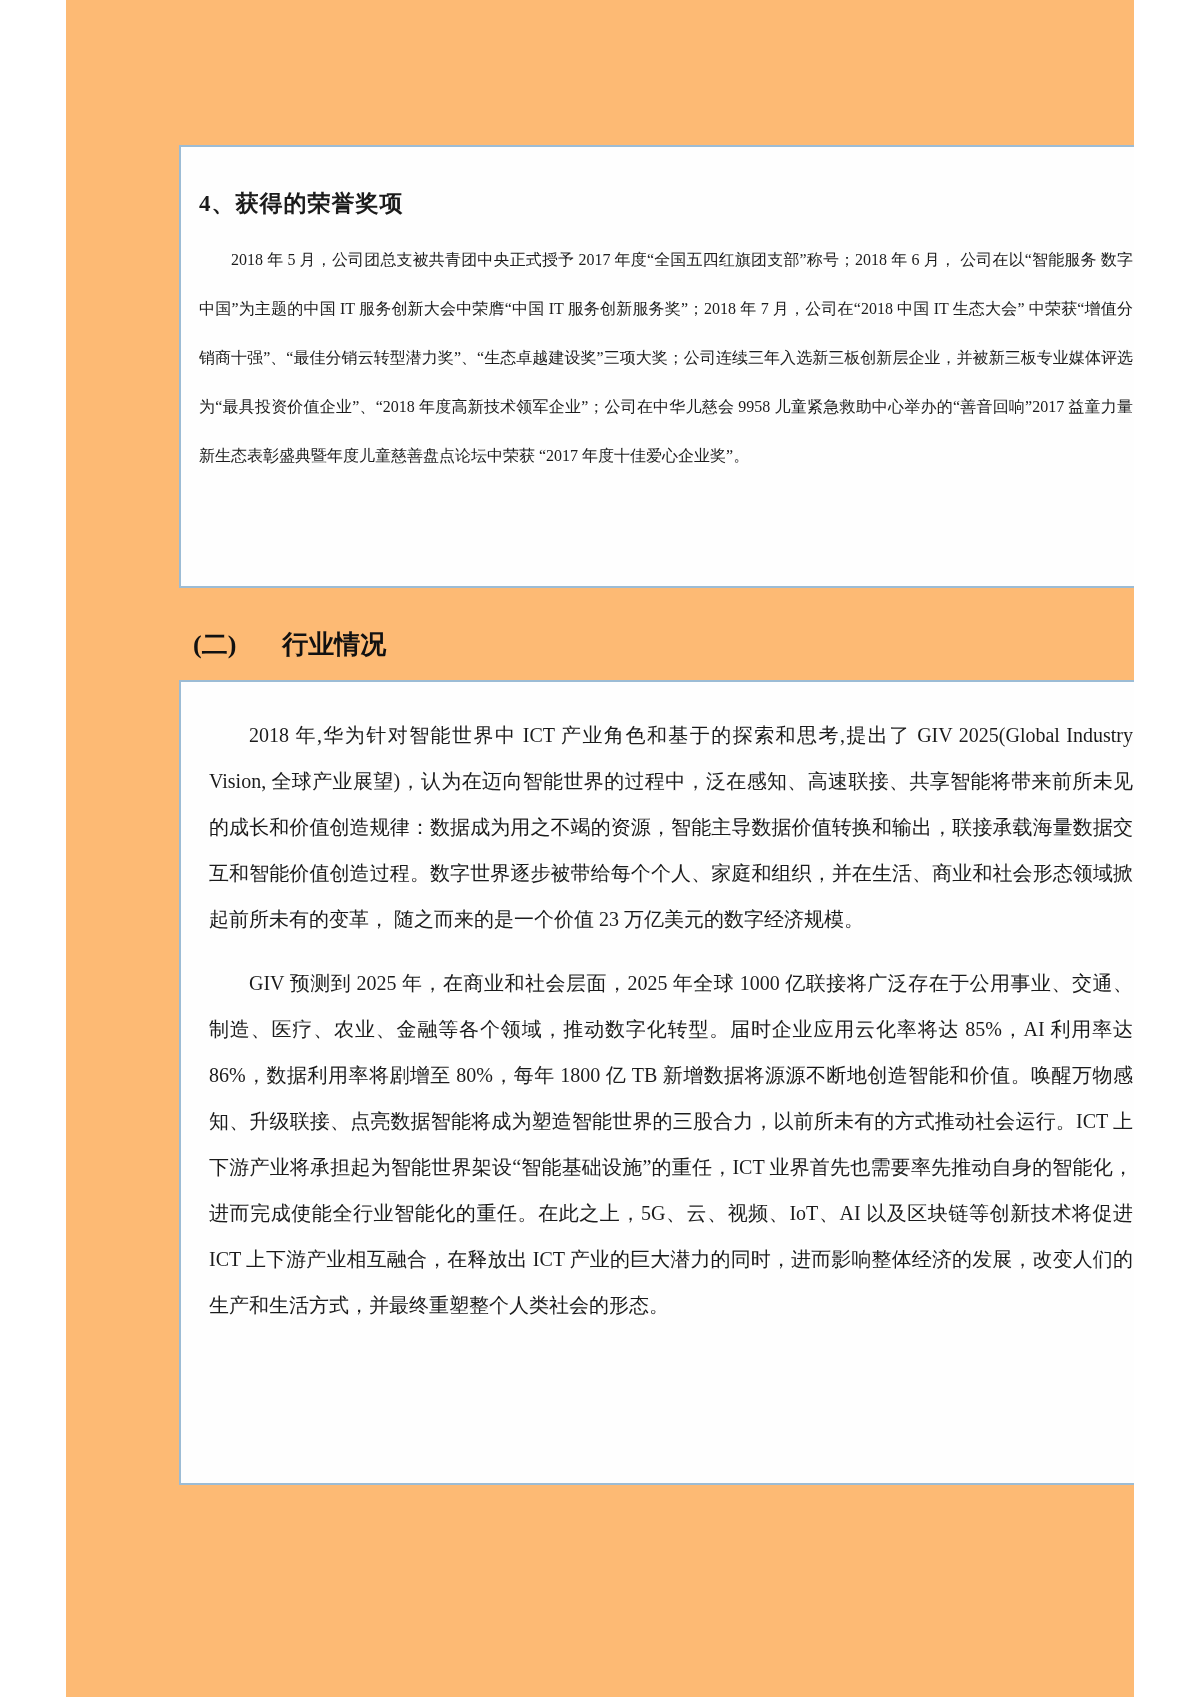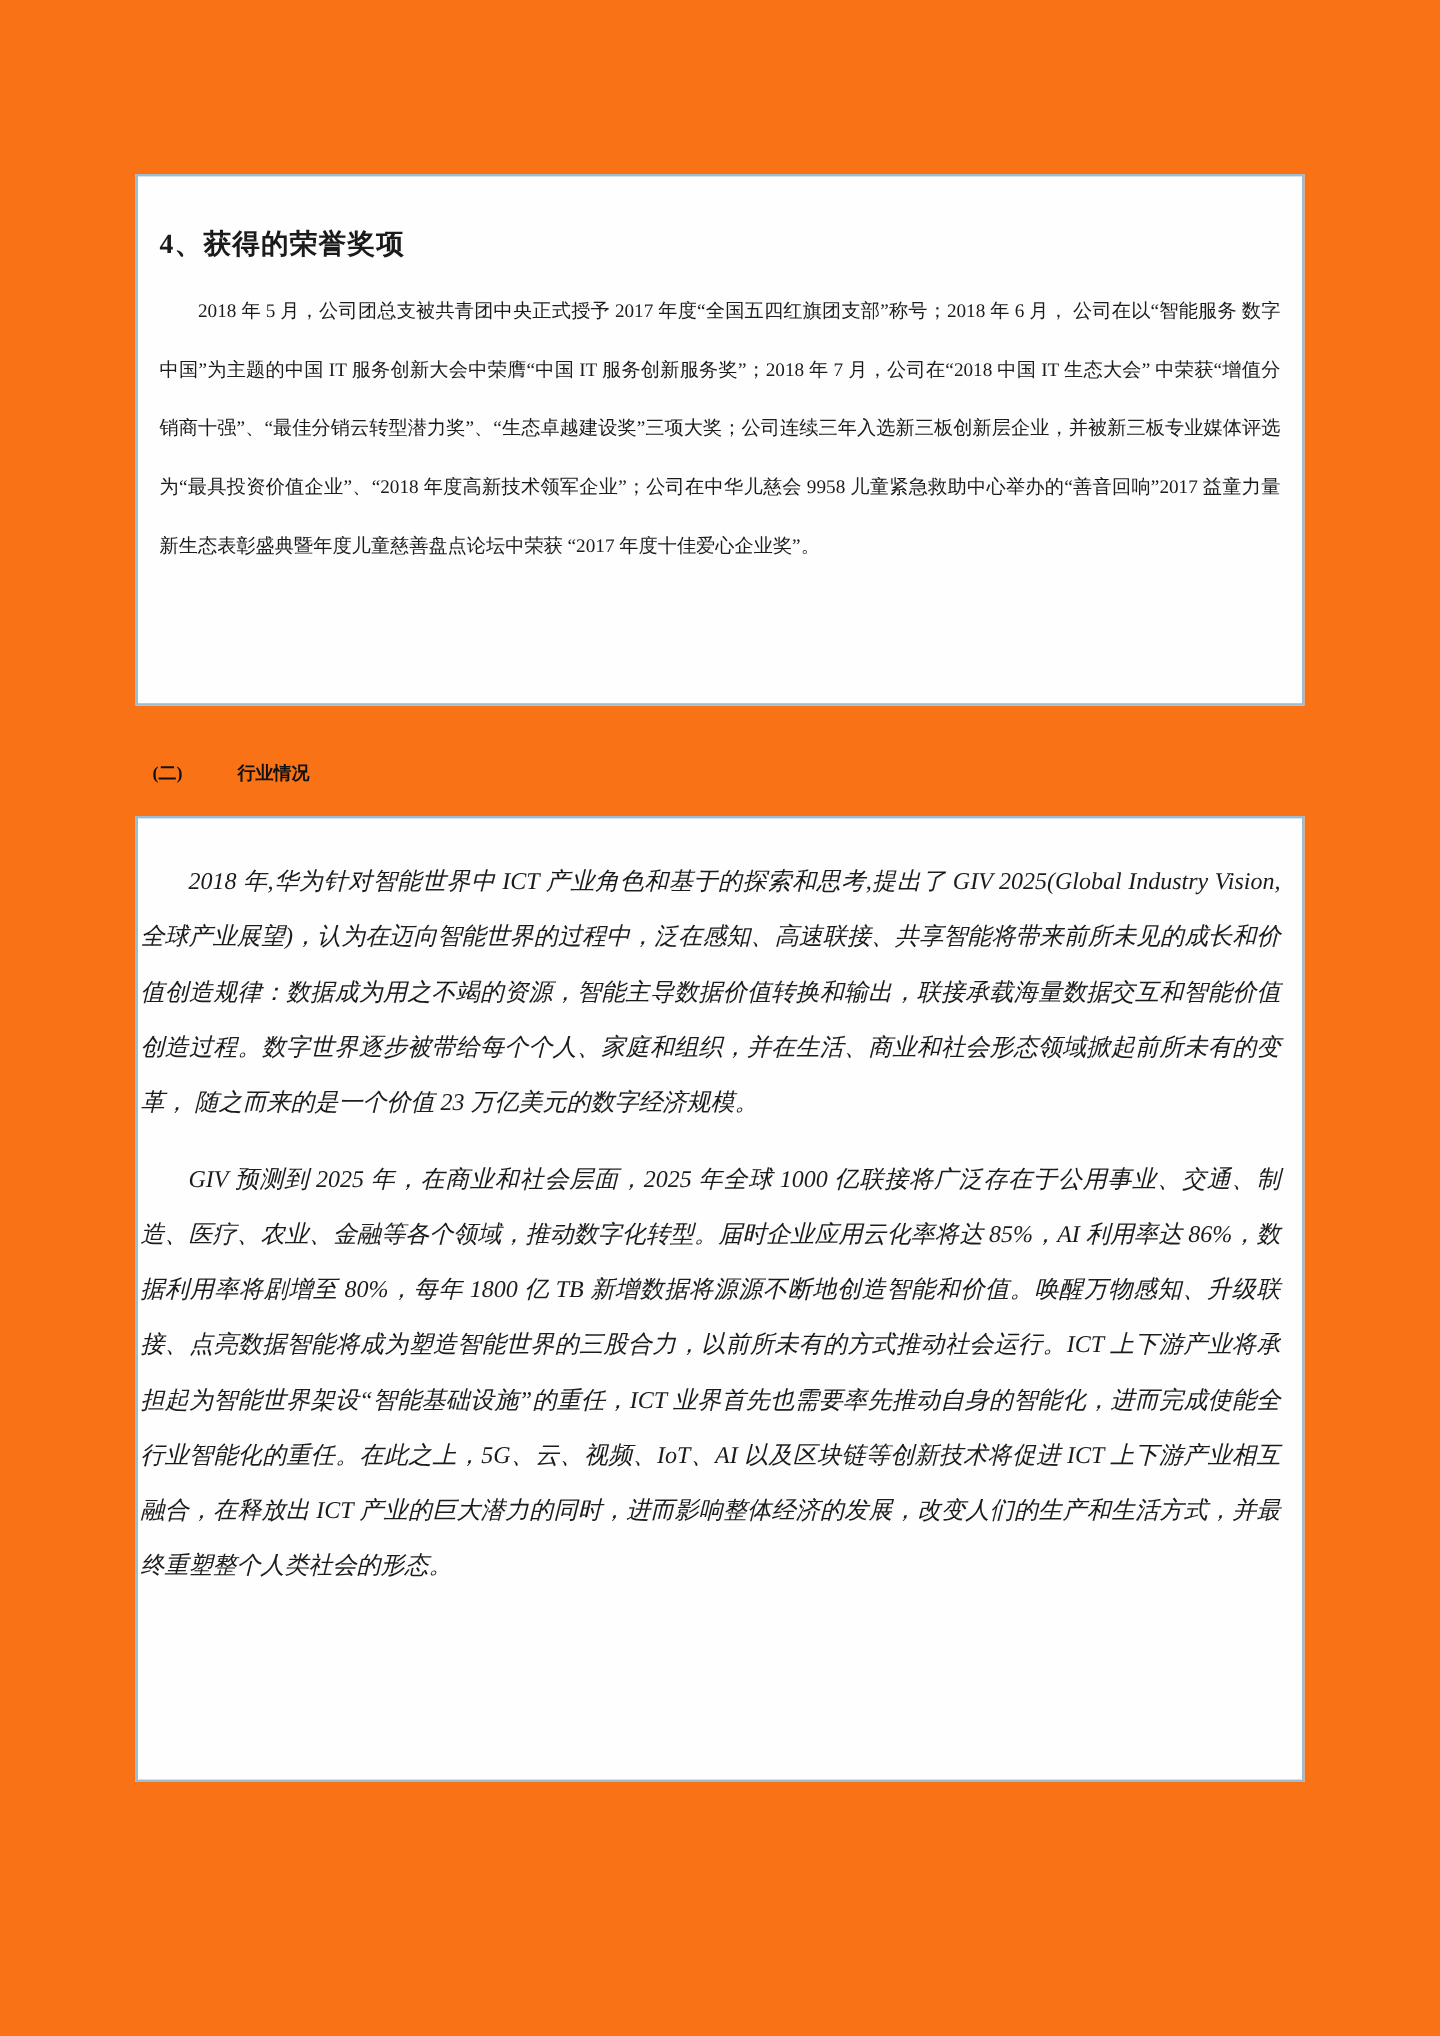--- a/index.html
+++ b/index.html
@@ -2,24 +2,24 @@
 <html><head>
 <meta charset="utf-8">
 <style>
   html, body {
     margin: 0;
     padding: 0;
     background: #ffffff;
   }
   .page {
     position: relative;
-    width: 1200px;
+    width: 1068px;
     height: 1697px;
     margin: 0 auto;
-    background: #f97316;
+    background: #fdba74;
     font-family: "Liberation Serif", "DejaVu Serif", serif;
     color: #1b1b1b;
     overflow: hidden;
   }
   .box {
     position: absolute;
     left: 113px;
     width: 974px;
     box-sizing: border-box;
     border: 2px solid #9cbcd5;
@@ -27,22 +27,21 @@
     overflow: hidden;
   }
   .box-honors {
     top: 145px;
     height: 443px;
     padding: 42px 18px 0 18px;
   }
   .box-industry {
     top: 680px;
     height: 805px;
-    padding: 30px 18px 0 2px;
-    font-style: italic;
+    padding: 30px 18px 0 28px;
   }
   .box-honors .box-heading {
     margin: 0 0 16px 0;
     font-size: 23px;
     line-height: 30px;
     font-weight: 700;
     letter-spacing: 1px;
   }
   .box-honors .body-para {
     margin: 0;
@@ -59,21 +58,21 @@
     text-indent: 2em;
   }
   .box-industry .body-para:last-child {
     margin-bottom: 0;
   }
   .section-heading {
     position: absolute;
     left: 127px;
     top: 630px;
     margin: 0;
-    font-size: 15px;
+    font-size: 26px;
     line-height: 30px;
     font-weight: 700;
     color: #111111;
   }
   .section-heading .section-label {
     display: inline-block;
     margin-right: 46px;
   }
   .page-number {
     position: absolute;

